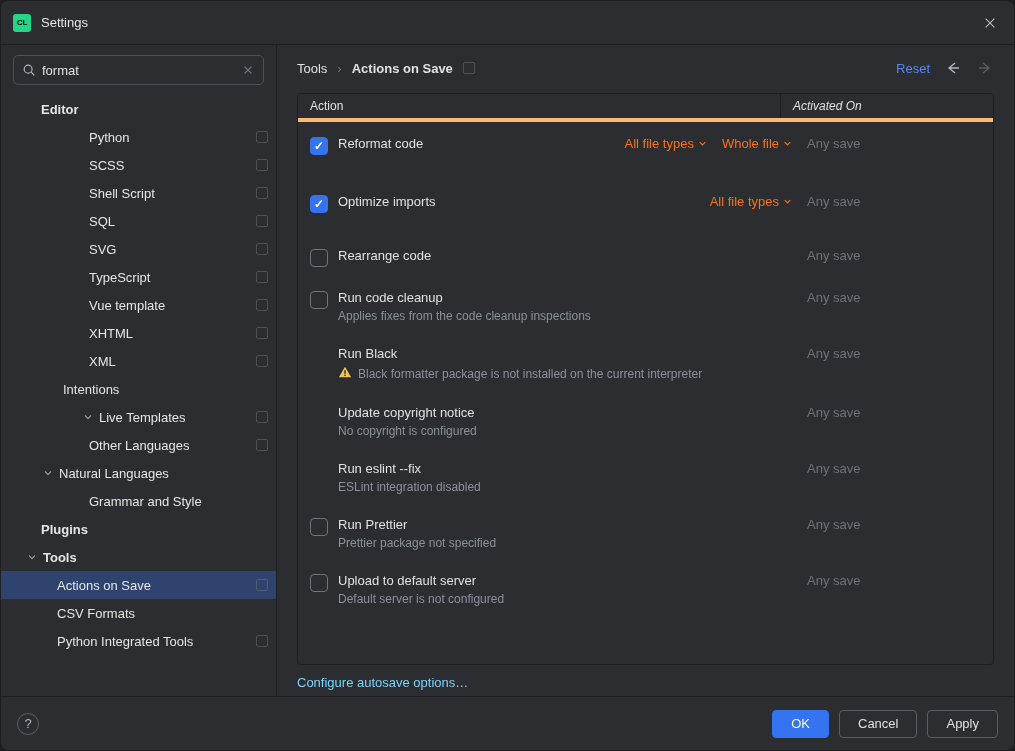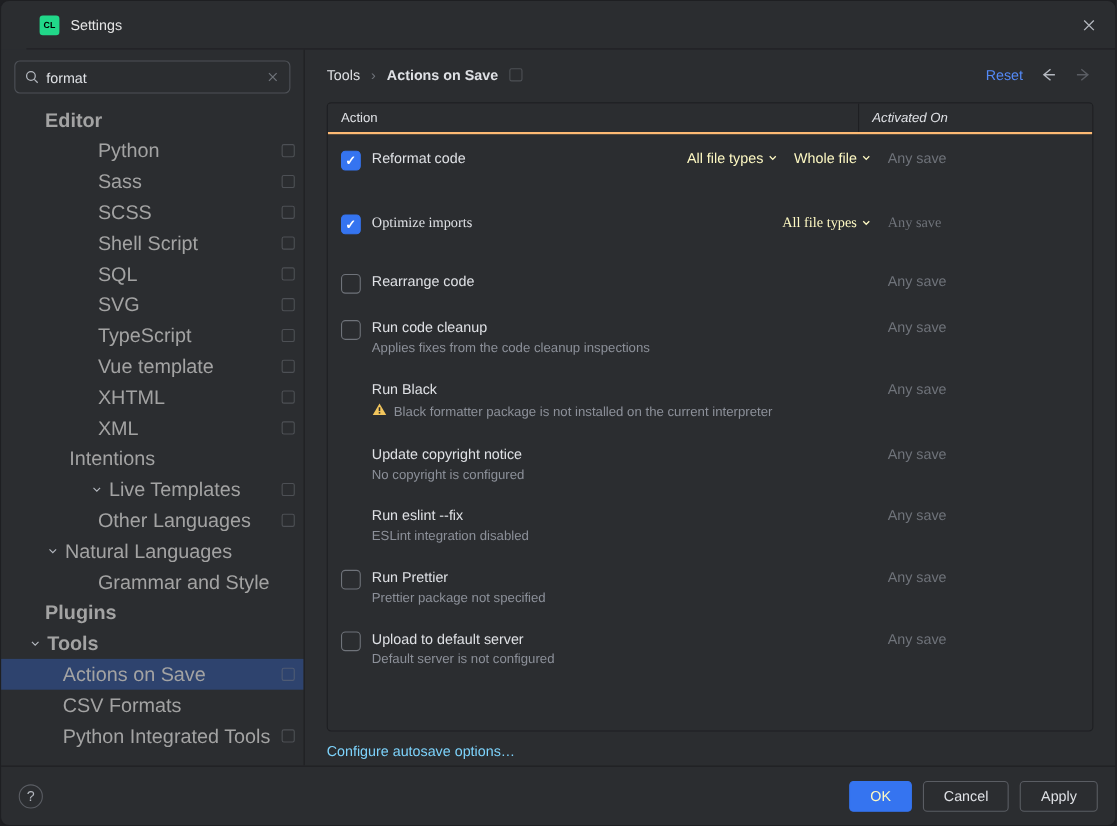--- a/index.html
+++ b/index.html
@@ -19,21 +19,20 @@
   display: flex;
   flex-direction: column;
   border: 1px solid #1e1f22;
 }
 .titlebar {
   height: 44px;
   display: flex;
   align-items: center;
   padding: 0 12px;
   border-bottom: 1px solid #1e1f22;
-  margin-left: 23px;
 }
 .app-icon {
   width: 18px; height: 18px;
   background: #21d789;
   border-radius: 3px;
   position: relative;
   margin-right: 10px;
   display:flex; align-items:center; justify-content:center;
   font-size:8px; font-weight:bold; color:#000;
 }
@@ -72,21 +71,21 @@
 }
 .tree::-webkit-scrollbar { width:10px; }
 .tree::-webkit-scrollbar-thumb { background:#4e5157; border-radius:5px; }
 .tree-row {
   height:28px; display:flex; align-items:center;
   padding-right:8px; cursor:pointer;
   position:relative;
 }
 .tree-row.selected { background:#2e436e; }
 .tree-row .chev { width:14px; height:14px; display:flex; align-items:center; justify-content:center; color:#b4b8bf; }
-.tree-row .label { color:#a3a3a3; font-size:18px; }
+.tree-row .label { color:#e5e5e5; font-size:13px; }
 .tree-row .label.bold { font-weight:600; }
 .tree-row .ext-icon {
   width:12px; height:12px; border:1px solid #6f737a; border-radius:2px;
   margin-left:auto; opacity:0.5;
 }
 .indent-0 { padding-left: 40px; }
 .indent-1 { padding-left: 56px; }
 .indent-2 { padding-left: 62px; }
 .indent-3 { padding-left: 88px; }
 .has-chev { padding-left: 24px; }
@@ -108,21 +107,21 @@
 .nav-arrow { width:18px; height:18px; display:flex; align-items:center; justify-content:center; color:#b4b8bf; cursor:pointer; }
 .nav-arrow.disabled { color:#5a5d63; cursor:default; }
 .table-wrap { flex:1; padding: 8px 20px 0 20px; overflow:hidden; display:flex; flex-direction:column; }
 .table {
   border:1px solid #1e1f22; border-radius:4px;
   display:flex; flex-direction:column; overflow:hidden;
   flex:1;
 }
 .thead {
   display:flex; height:28px; align-items:center;
-  background:#2b2d30; border-bottom:2px solid #fdba74;
+  background:#2b2d30; border-bottom:4px solid #fdba74;
 }
 .th { padding:0 12px; font-size:12px; color:#dfe1e5; }
 .th.col-action { flex:1; border-right:1px solid #1e1f22; height:100%; display:flex; align-items:center; }
 .th.col-activated { width:212px;font-style:italic; }
 .tbody { flex:1; overflow-y:auto; position:relative; }
 .tbody::-webkit-scrollbar { width:10px; }
 .tbody::-webkit-scrollbar-thumb { background:#4e5157; border-radius:5px; }
 .trow {
   display:flex; padding: 10px 12px;
   border-bottom: 1px solid transparent;
@@ -136,21 +135,21 @@
   margin-top:1px;
 }
 .trow .cbox.checked { background:#3574f0; border-color:#3574f0; }
 .trow .cbox.checked::after { content:"✓"; color:#fff; font-size:12px; font-weight:bold; }
 .trow .cbox.hidden { visibility:hidden; }
 .trow .content { flex:1; }
 .trow .label { font-size:13px; color:#dfe1e5; }
 .trow .sub { font-size:12px; color:#8c9099; margin-top:4px; display:flex; align-items:center; gap:6px; }
 .trow .warn-icon { width:14px; height:14px; color:#f2c55c; }
 .trow .opts { display:flex; gap:14px; margin-left:auto; align-items:center; padding-right:8px; }
-.trow .dd { color:#fef9c3; font-size:13px; cursor:pointer; display:flex; align-items:center; gap:3px; }
+.trow .dd { color:#f97316; font-size:13px; cursor:pointer; display:flex; align-items:center; gap:3px; }
 .trow .dd svg { width:11px; height:11px; }
 .trow .activated { width:180px; color:#6f737a; font-size:13px; text-align:left; padding-left:6px;}
 .link-row { padding: 10px 0 6px 0; }
 .link-row a { color:#7dd3fc; font-size:13px; text-decoration:none; cursor:pointer; }
 .footer {
   height:54px; border-top:1px solid #1e1f22;
   display:flex; align-items:center; padding:0 16px; gap:10px;
 }
 .help-btn {
   width:22px; height:22px; border:1px solid #5a5d63; border-radius:50%;
@@ -196,24 +195,20 @@
       </div>
       <div class="tree" id="tree">
           <div class="tree-row indent-0">
             <span class="label bold">Editor</span>
           </div>
           <div class="tree-row indent-3">
             <span class="label">Python</span>
             <span class="ext-icon"></span>
           </div>
           <div class="tree-row indent-3">
-            <span class="label">Sass</span>
-            <span class="ext-icon"></span>
-          </div>
-          <div class="tree-row indent-3">
             <span class="label">SCSS</span>
             <span class="ext-icon"></span>
           </div>
           <div class="tree-row indent-3">
             <span class="label">Shell Script</span>
             <span class="ext-icon"></span>
           </div>
           <div class="tree-row indent-3">
             <span class="label">SQL</span>
             <span class="ext-icon"></span>
@@ -328,21 +323,21 @@
                 <div class="opts">
                   <span class="dd">All file types <svg viewBox="0 0 12 12">
                       <path d="M3 4.5 L6 7.5 L9 4.5" stroke="currentColor" stroke-width="1.3" fill="none"></path>
                     </svg></span>
                   <span class="dd">Whole file <svg viewBox="0 0 12 12">
                       <path d="M3 4.5 L6 7.5 L9 4.5" stroke="currentColor" stroke-width="1.3" fill="none"></path>
                     </svg></span>
                 </div>
                 <div class="activated">Any save</div>
               </div>
-              <div class="trow" style="padding-top: 14px; padding-bottom: 24px; font-family: Liberation Serif, serif;">
+              <div class="trow" style="padding-top: 14px; padding-bottom: 24px;">
                 <div class="cbox checked"></div>
                 <div class="content">
                   <div class="label">Optimize imports</div>
                 </div>
                 <div class="opts">
                   <span class="dd">All file types <svg viewBox="0 0 12 12">
                       <path d="M3 4.5 L6 7.5 L9 4.5" stroke="currentColor" stroke-width="1.3" fill="none"></path>
                     </svg></span>
                 </div>
                 <div class="activated">Any save</div>

